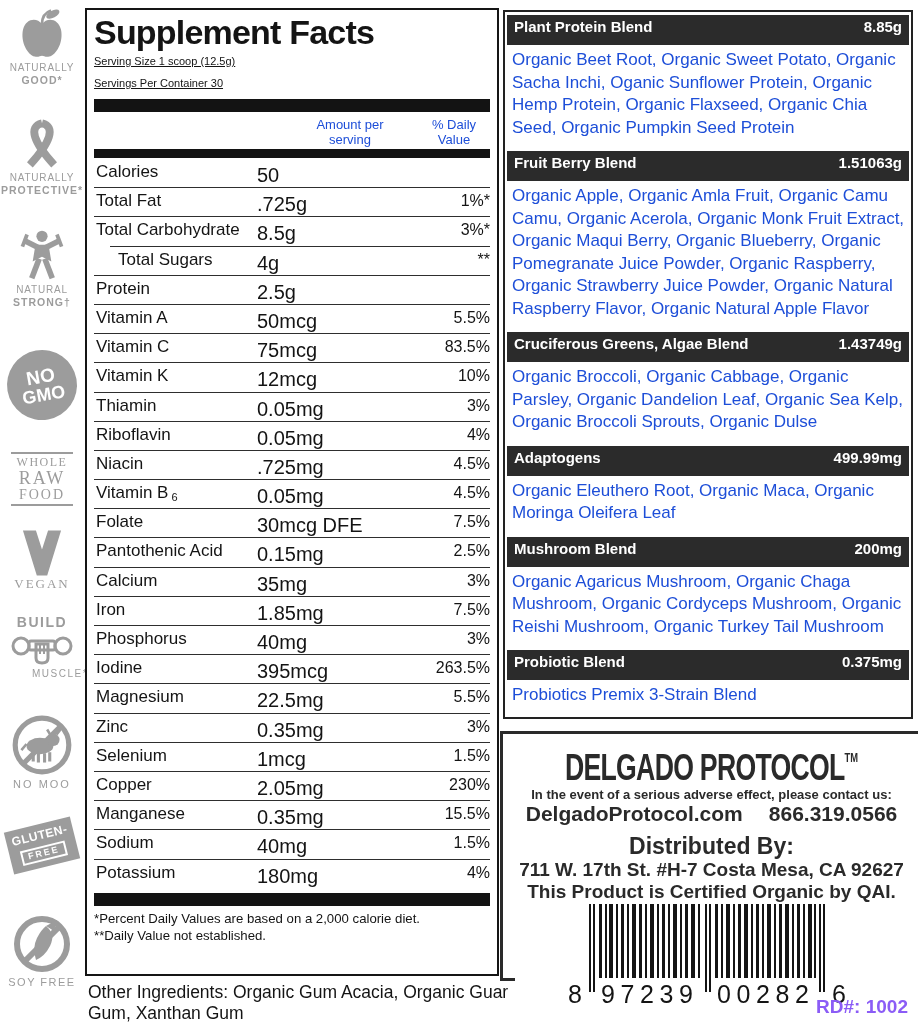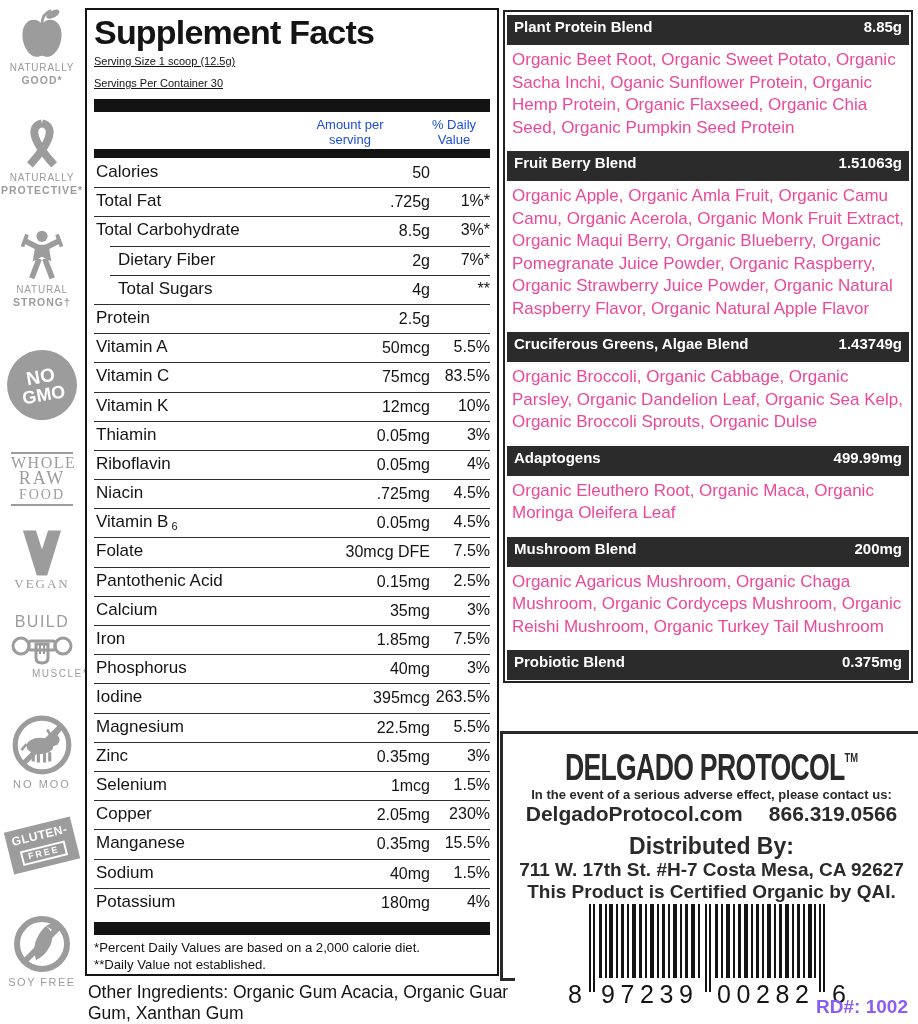--- a/index.html
+++ b/index.html
@@ -14,21 +14,21 @@
   .badge-label.b { font-weight:bold; font-size:10.5px; letter-spacing:1px; }
   .serif { font-family:"Liberation Serif", serif; }
   .nogmo-circle {
     width:70px; height:70px; border-radius:50%; background:#9c9c9c; margin:0 auto;
     display:flex; flex-direction:column; align-items:center; justify-content:center;
     transform:rotate(-10deg); color:#fff; font-weight:bold;
   }
   .nogmo-circle .l1 { font-size:19px; line-height:19px; }
   .nogmo-circle .l2 { font-size:18px; line-height:18px; }
   .wrf { width:62px; margin:0 auto; border-top:2px solid #9c9c9c; border-bottom:2px solid #9c9c9c; padding:2px 0; }
-  .wrf .w1 { font-size:16px; line-height:13px; letter-spacing:1.5px; }
+  .wrf .w1 { font-size:12px; line-height:13px; letter-spacing:1.5px; }
   .wrf .w2 { font-size:18px; line-height:18px; letter-spacing:2px; }
   .wrf .w3 { font-size:14px; line-height:15px; letter-spacing:2px; }
   .gf-banner { transform:rotate(-14deg); width:64px; margin:6px auto 0; background:#9c9c9c; padding:5px 2px 6px; }
   .gf-banner .g1 { color:#fff; font-weight:bold; font-size:12px; letter-spacing:0.5px; line-height:13px; }
   .gf-banner .g2 { display:inline-block; border:2px solid #fff; color:#fff; font-weight:bold; font-size:9px; letter-spacing:2px; padding:0 5px; margin-top:2px; line-height:11px; }
   
   .facts {
     position:absolute; left:85px; top:8px; width:414px; height:968px;
     border:2.5px solid #151515; box-sizing:border-box; padding:0 7px; background:#fff;
   }
@@ -37,33 +37,33 @@
   .hbar { background:#131313; height:13px; margin-top:5px; }
   .hbar.thin { height:9px; margin-top:0; }
   .colheads { position:relative; height:37px; font-size:13px; color:#1d4ed8; }
   .amount-head { position:absolute; left:176px; width:160px; top:5px; text-align:center; line-height:15px; }
   .dv-head { position:absolute; left:322px; width:76px; top:5px; text-align:center; line-height:15px; }
   .row { position:relative; height:29.2px; }
   .row.sep::before { content:""; position:absolute; left:0; right:0; top:0; height:1px; background:#2e2e2e; }
   .row.sep.indent::before { left:16px; }
   .row .nm { position:absolute; left:2px; top:4px; font-size:17px; white-space:nowrap; }
   .row.indent .nm { left:24px; }
-  .row .amt { position:absolute; left:176px; width:160px; top:6px; font-size:16px; text-align:right; }
+  .row .amt { position:absolute; left:163px; width:160px; top:6px; font-size:20px; text-align:left; }
   .row .dv { position:absolute; right:0; top:5px; font-size:16px; }
   .sub6 { font-size:11px; vertical-align:-3px; margin-left:3px; }
   .footnotes { font-size:13.2px; line-height:17px; margin-top:4px; }
   .other-ing { position:absolute; left:88px; top:982px; width:424px; font-size:17.5px; line-height:21px; }
   
   .blends { position:absolute; left:503px; top:10px; width:410px; border:2px solid #222; box-sizing:border-box; background:#fff; padding-bottom:1px; }
   .blend-head {
     background:#2b2b2b; color:#fff; font-weight:bold; font-size:15px;
     height:30px; line-height:24px; padding:0 7px; margin:3px 2px 0;
     display:flex; justify-content:space-between;
   }
-  .blend-body { font-size:17px; line-height:22.5px; padding:4px 6px 9px 7px; color:#ec4899; }
+  .blend-body { font-size:17px; line-height:22.5px; padding:4px 6px 9px 7px; color:#1d4ed8; }
   
   .footer-box {
     position:absolute; left:500px; top:731px; width:420px; height:247px;
     border-left:3px solid #2a2a2a; border-top:3px solid #2a2a2a; box-sizing:border-box;
     text-align:center;
   }
   .footer-box::after { content:""; position:absolute; left:-3px; bottom:-3px; width:15px; height:3px; background:#2a2a2a; }
   .brand-line { margin-top:5px; font-weight:bold; font-size:37px; line-height:38px; white-space:nowrap; }
   .brand-squeeze { display:inline-block; transform:scaleX(0.72); transform-origin:center; letter-spacing:-1px; color:#2a2a2a; }
   .brand-tm { font-size:13px; vertical-align:18px; letter-spacing:0; }
@@ -137,21 +137,21 @@
 </div>
 
 <div class="badge" style="top:528px">
   <svg viewBox="0 0 60 56" width="52" height="50">
     <polygon fill="#9c9c9c" points="8,2 23,2 30,24 37,2 52,2 36,54 24,54"></polygon>
   </svg>
   <div class="badge-label serif" style="font-size:13px; letter-spacing:2px;">VEGAN</div>
 </div>
 
 <div class="badge" style="top:616px">
-  <div class="badge-label" style="font-size:16px; letter-spacing:1.5px;">BUILD</div>
+  <div class="badge-label" style="font-size:14px; letter-spacing:1.5px;font-weight:bold;">BUILD</div>
   <svg viewBox="0 0 64 40" width="64" height="40">
     <g fill="none" stroke="#9c9c9c" stroke-width="3">
       <circle cx="11" cy="18" r="8"></circle>
         <circle cx="53" cy="18" r="8"></circle>
       <rect x="19" y="13" width="26" height="9" rx="2"></rect>
       <path d="M26 16 h12 v14 q0 5 -6 5 q-6 0 -6 -5 Z"></path>
       <path d="M30 16 v10 M34 16 v10" stroke-width="2"></path>
     </g>
   </svg>
   <div class="badge-label" style="font-size:10px; letter-spacing:1.5px;margin-left:32px;">MUSCLE*</div>
@@ -217,25 +217,20 @@
     <span class="nm">Total Fat</span>
     <span class="amt">.725g</span>
     <span class="dv">1%*</span>
   </div>
       <div class="row sep">
     <span class="nm">Total Carbohydrate</span>
     <span class="amt">8.5g</span>
     <span class="dv">3%*</span>
   </div>
       <div class="row sep indent">
-    <span class="nm">Dietary Fiber</span>
-    <span class="amt">2g</span>
-    <span class="dv">7%*</span>
-  </div>
-      <div class="row sep indent">
     <span class="nm">Total Sugars</span>
     <span class="amt">4g</span>
     <span class="dv">**</span>
   </div>
       <div class="row sep">
     <span class="nm">Protein</span>
     <span class="amt">2.5g</span>
     <span class="dv"></span>
   </div>
       <div class="row sep">
@@ -382,20 +377,21 @@
       <span>Mushroom Blend</span>
       <span>200mg</span>
     </div>
     <div class="blend-body">Organic Agaricus Mushroom, Organic Chaga Mushroom, Organic Cordyceps Mushroom, Organic Reishi Mushroom, Organic Turkey Tail Mushroom</div>
   </div>
     <div>
     <div class="blend-head">
       <span>Probiotic Blend</span>
       <span>0.375mg</span>
     </div>
+    <div class="blend-body">Probiotics Premix 3-Strain Blend</div>
   </div>
   </div>
 
 <div class="footer-box">
   <div class="brand-line">
     <span class="brand-squeeze"><span>DELGADO PROTOCOL</span><span class="brand-tm">TM</span></span>
   </div>
   <div class="adverse">In the event of a serious adverse effect, please contact us:</div>
   <div class="contact">
     <span>DelgadoProtocol.com</span><span class="gap"></span><span>866.319.0566</span>

